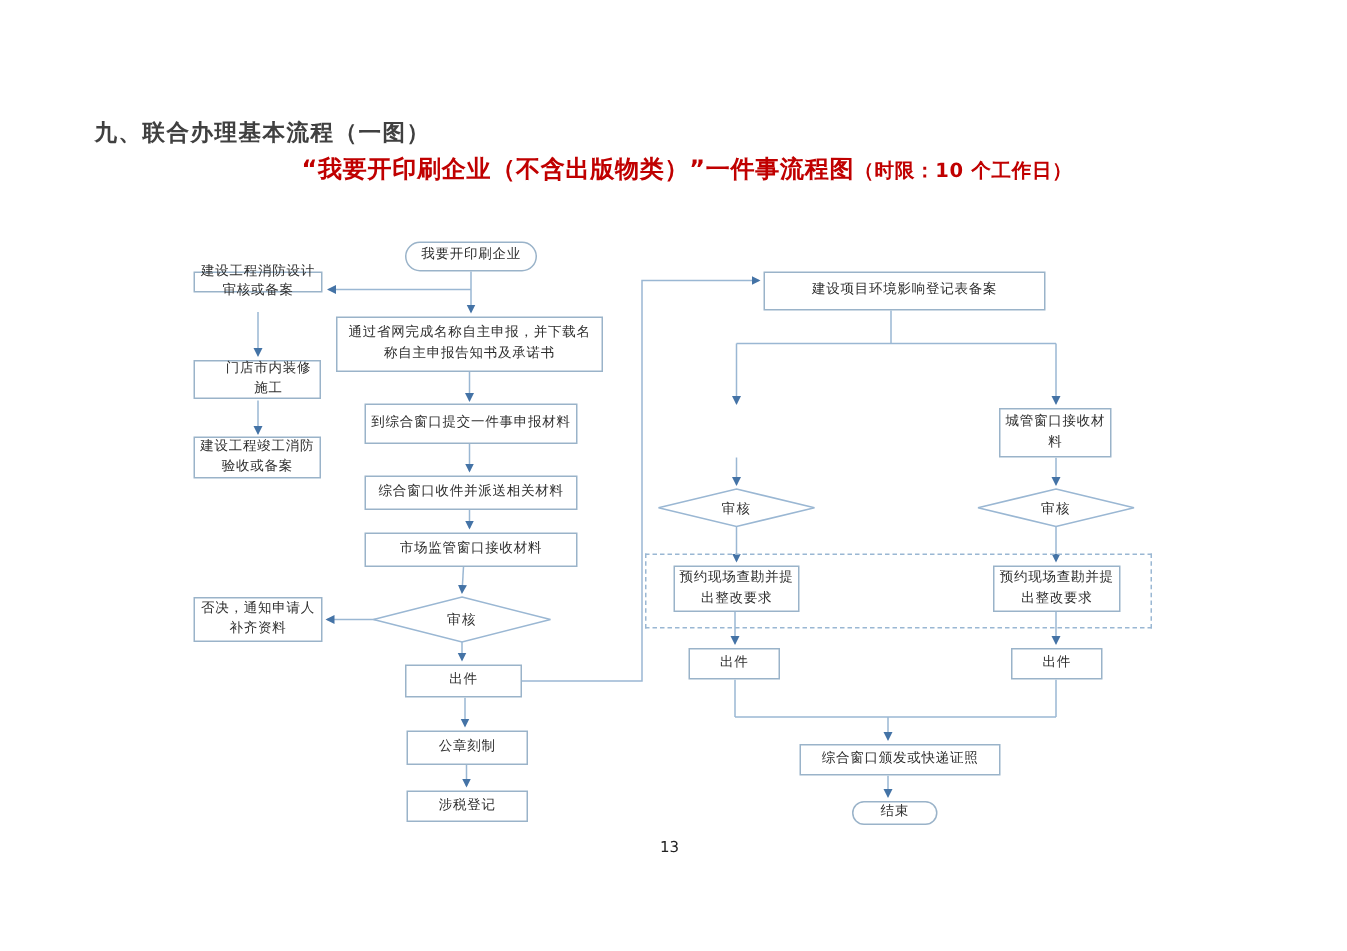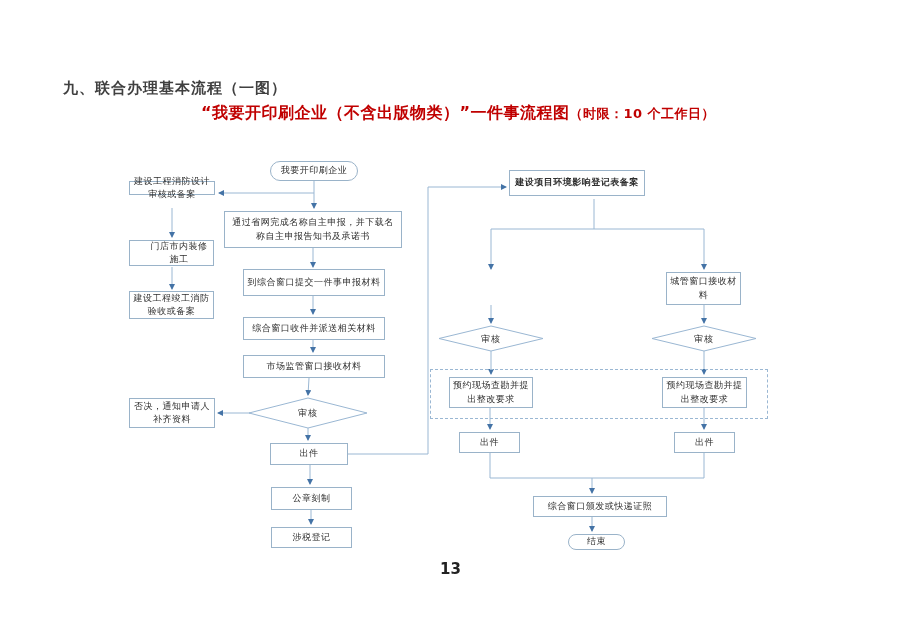--- a/index.html
+++ b/index.html
@@ -25,21 +25,21 @@
   .oval{border-radius:11px;}
   .dlabel{
     position:absolute;color:#2e2e2e;font-size:9px;letter-spacing:1px;text-align:center;
     background:transparent;border:none;display:flex;align-items:center;justify-content:center;padding:0;
   }
   .dashzone{
     position:absolute;left:430px;top:369px;width:338px;height:50px;
     border:1px dashed #9ab7d3;box-sizing:border-box;background:transparent;
   }
   .pagenum{
-    position:absolute;left:440px;top:560px;font-size:15px;font-weight:bold;color:#222222;
+    position:absolute;left:440px;top:560px;font-size:10px;font-weight:normal;color:#222222;
   }
 </style>
 </head>
 <body>
 
 <div class="page">
 
   <div class="h1">九、联合办理基本流程（一图）</div>
 
   <div class="h2wrap">
@@ -97,21 +97,21 @@
   <div class="n" style="left:129px;top:291px;width:85px;height:28px;">建设工程竣工消防验收或备案</div>
   <div class="n" style="left:224px;top:211px;width:178px;height:37px;">通过省网完成名称自主申报，并下载名称自主申报告知书及承诺书</div>
   <div class="n" style="left:243px;top:269px;width:142px;height:27px;">到综合窗口提交一件事申报材料</div>
   <div class="n" style="left:243px;top:317px;width:142px;height:23px;">综合窗口收件并派送相关材料</div>
   <div class="n" style="left:243px;top:355px;width:142px;height:23px;">市场监管窗口接收材料</div>
   <div class="n" style="left:129px;top:398px;width:86px;height:30px;">否决，通知申请人补齐资料</div>
   <div class="n" style="left:270px;top:443px;width:78px;height:22px;">出件</div>
   <div class="n" style="left:271px;top:487px;width:81px;height:23px;">公章刻制</div>
   <div class="n" style="left:271px;top:527px;width:81px;height:21px;">涉税登记</div>
 
-  <div class="n" style="left:509px;top:170px;width:136px;height:26px;font-weight:bold;">建设项目环境影响登记表备案</div>
+  <div class="n" style="left:509px;top:181px;width:188px;height:26px;">建设项目环境影响登记表备案</div>
   <div class="n" style="left:666px;top:272px;width:75px;height:33px;">城管窗口接收材料</div>
   <div class="n" style="left:449px;top:377px;width:84px;height:31px;">预约现场查勘并提出整改要求</div>
   <div class="n" style="left:662px;top:377px;width:85px;height:31px;">预约现场查勘并提出整改要求</div>
   <div class="n" style="left:459px;top:432px;width:61px;height:21px;">出件</div>
   <div class="n" style="left:674px;top:432px;width:61px;height:21px;">出件</div>
   <div class="n" style="left:533px;top:496px;width:134px;height:21px;">综合窗口颁发或快递证照</div>
   <div class="n oval" style="left:568px;top:534px;width:57px;height:16px;">结束</div>
 
   <div class="dlabel" style="left:278px;top:406px;width:60px;height:14px;">审核</div>
   <div class="dlabel" style="left:461px;top:332px;width:60px;height:14px;">审核</div>

